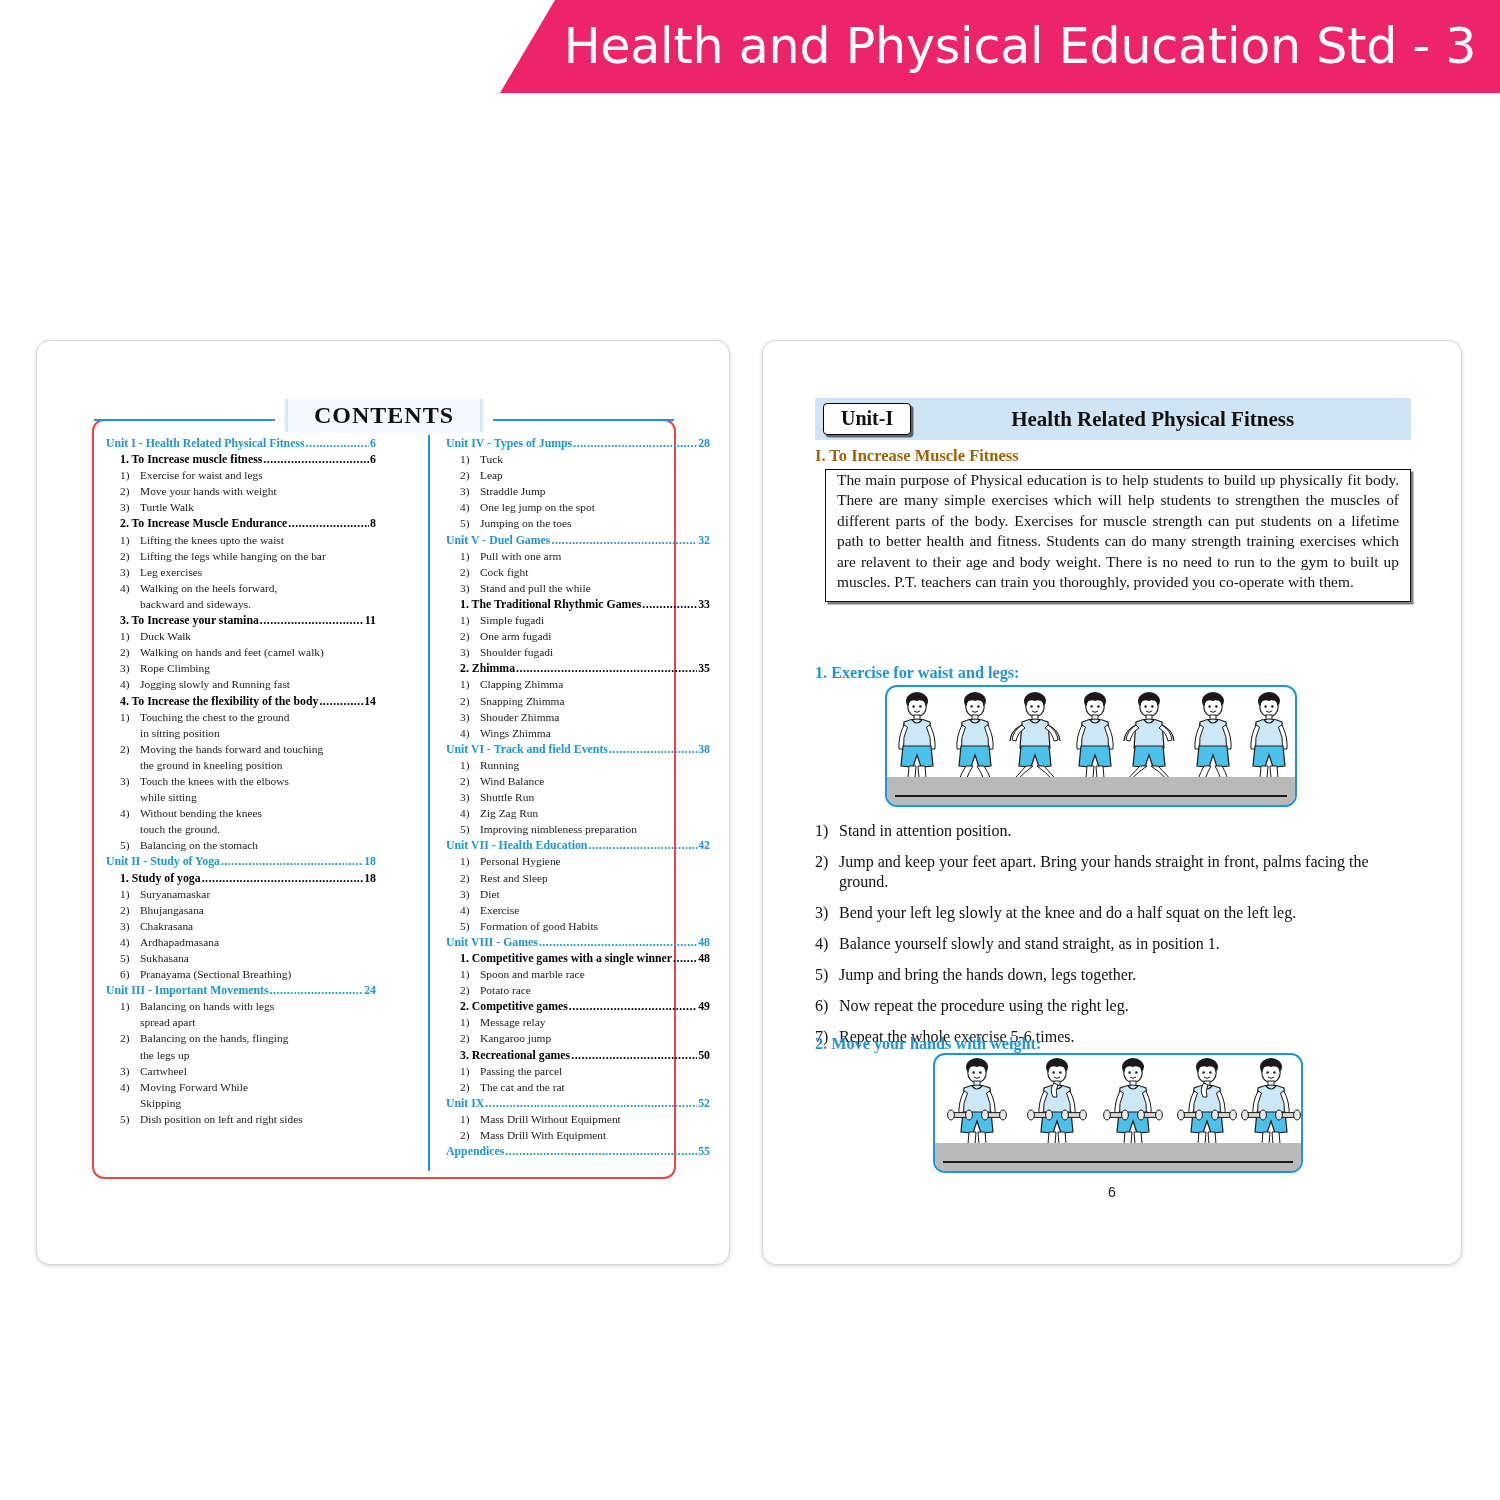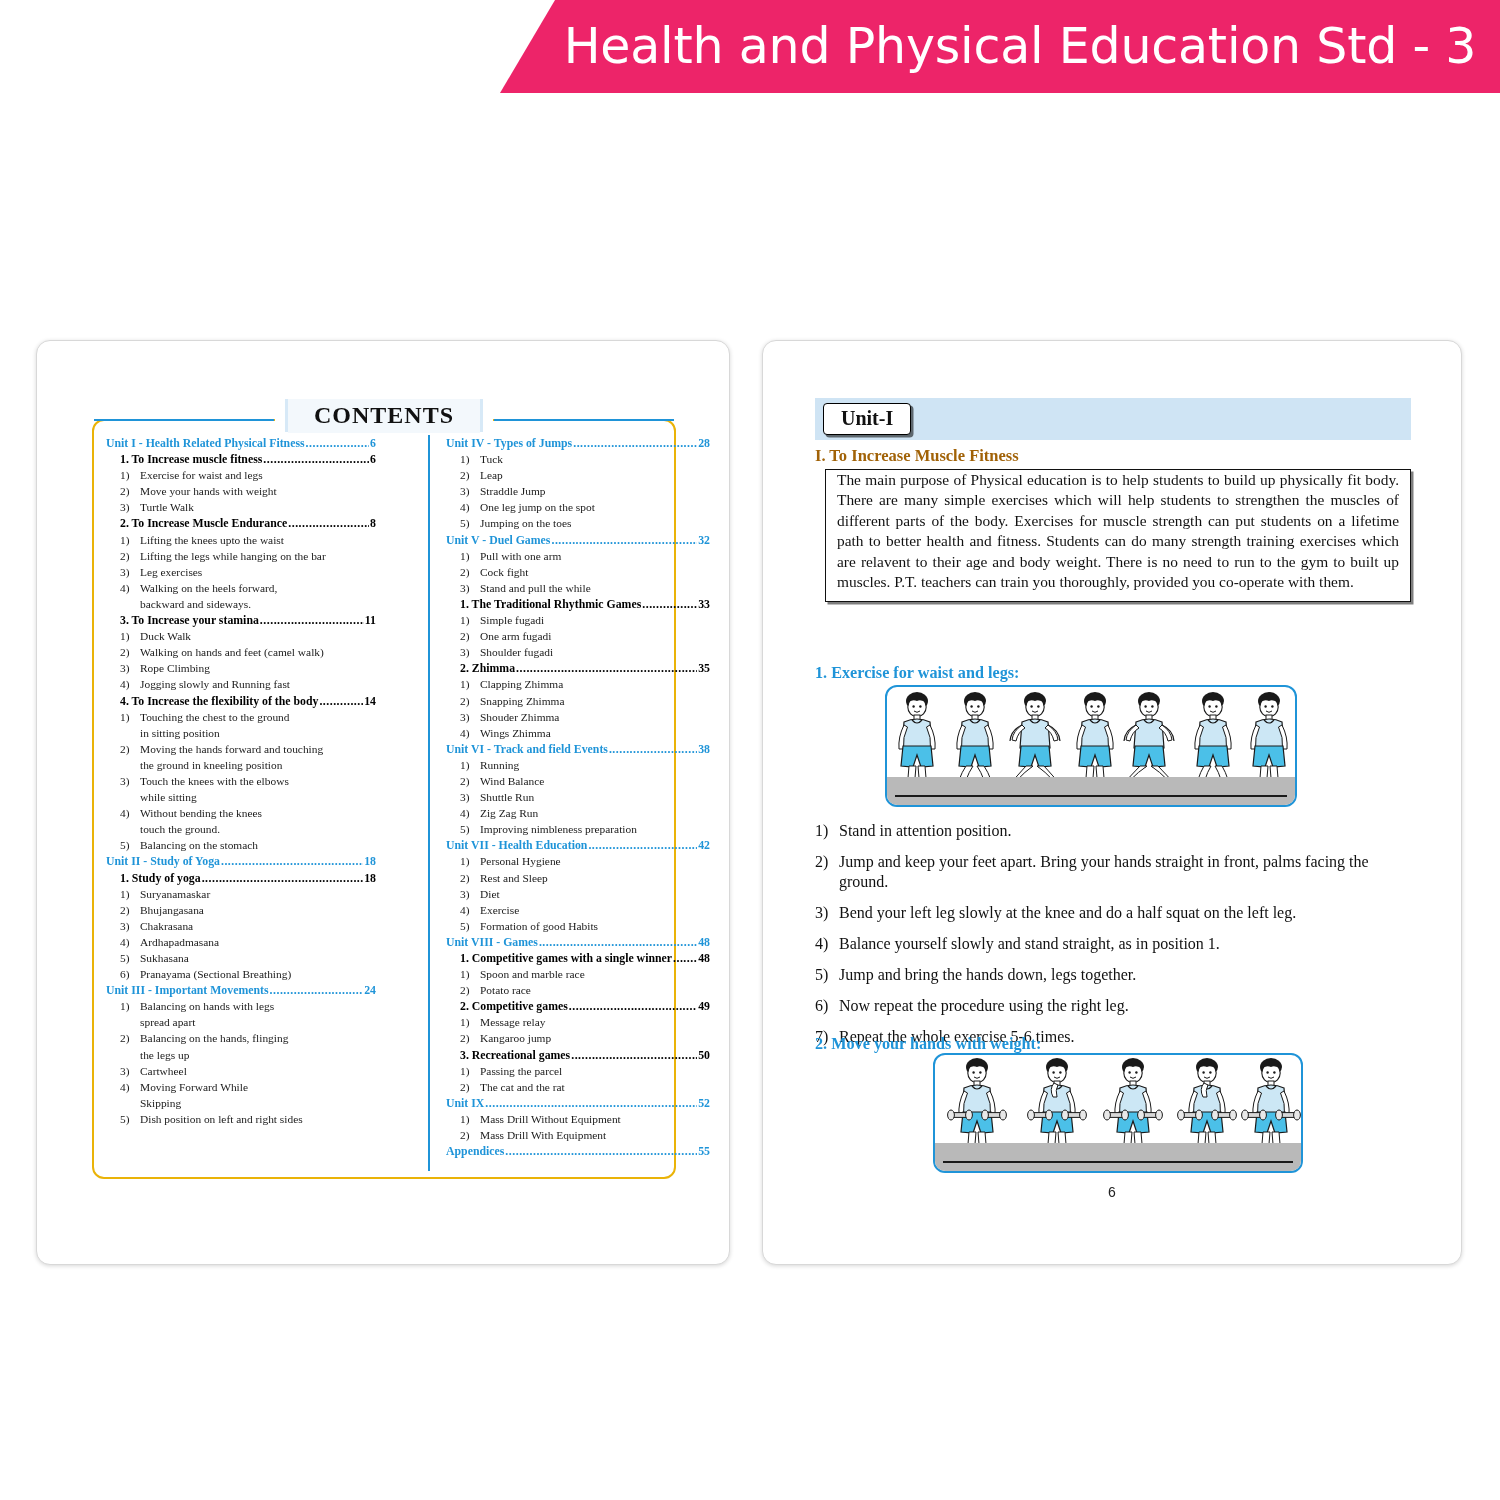--- a/index.html
+++ b/index.html
@@ -41,21 +41,21 @@
     box-shadow: 0 1px 4px rgba(0,0,0,0.16);
   }
   .sheet-left  { left: 36px;  top: 340px; width: 694px; height: 925px; }
   .sheet-right { left: 762px; top: 340px; width: 700px; height: 925px; }
 
   
   .contents-box {
     position: absolute;
     left: 55px; top: 78px;
     width: 584px; height: 760px;
-    border: 2px solid #eab308;
+    border: 2px solid #ef4444;
     border-radius: 12px;
   }
   .contents-title-wrap {
     position: absolute;
     left: 50%; top: -22px;
     transform: translateX(-50%);
     background: #ffffff;
     padding: 0 10px;
     z-index: 3;
   }
@@ -610,20 +610,21 @@
           </div>
         </div>
     </div>
   </div>
 </div>
 
 <div class="sheet sheet-right">
 
   <div class="unit-header">
     <span class="unit-tag">Unit-I</span>
+    <span class="unit-header-title">Health Related Physical Fitness</span>
   </div>
 
   <div class="section-heading sec-1">I. To Increase Muscle Fitness</div>
 
   <div class="intro-box">
     <p class="intro-text">The main purpose of Physical education is to help students to build up physically fit body. There are many simple exercises which will help students to strengthen the muscles of different parts of the body. Exercises for muscle strength can put students on a lifetime path to better health and fitness. Students can do many strength training exercises which are relavent to their age and body weight. There is no need to run to the gym to built up muscles. P.T. teachers can train you thoroughly, provided you co-operate with them.</p>
   </div>
 
   <div class="sub-heading pos-sub1">1. Exercise for waist and legs:</div>
 

